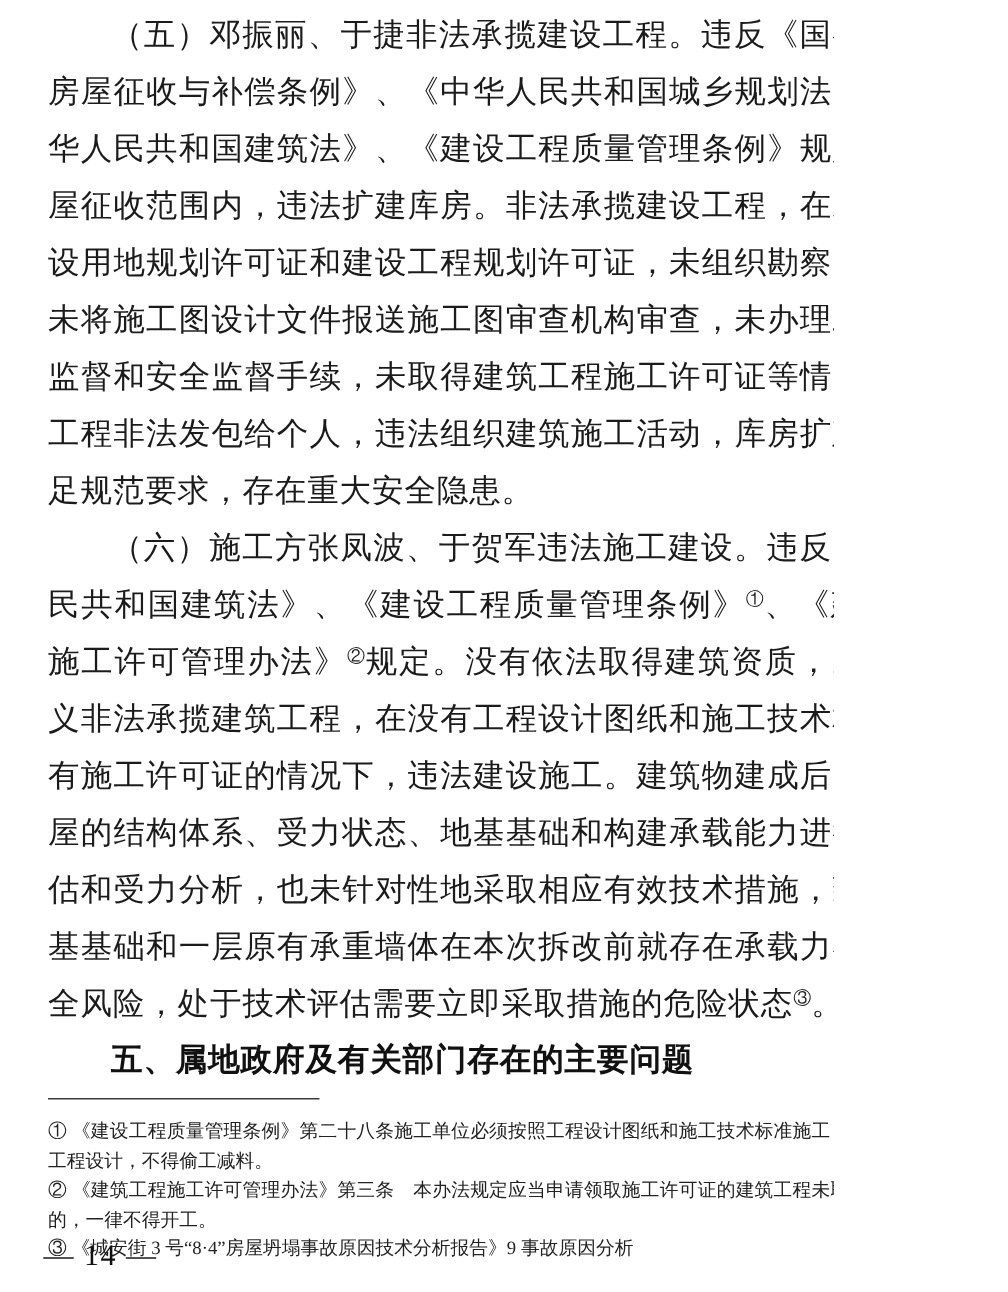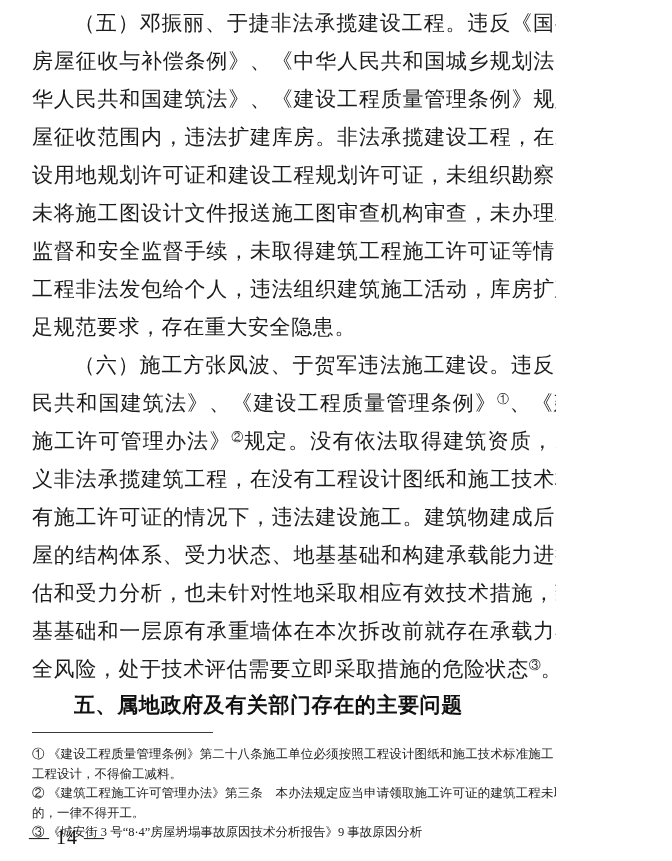--- a/index.html
+++ b/index.html
@@ -29,21 +29,21 @@
     letter-spacing: 0.6px;
     text-align: justify;
     text-indent: 2em;
   }
   p.heading-para {
     margin: 0;
     font-size: 21px;
     line-height: 38px;
     letter-spacing: 0.6px;
     text-indent: 2em;
-    font-family: Liberation Mono, monospace;
+    font-family: Liberation Sans, sans-serif;
     font-weight: bold;
     color: #111;
   }
   sup.fnref {
     font-size: 12px;
     line-height: 0;
     vertical-align: 7px;
     letter-spacing: 0;
   }
   .footnote-area {

